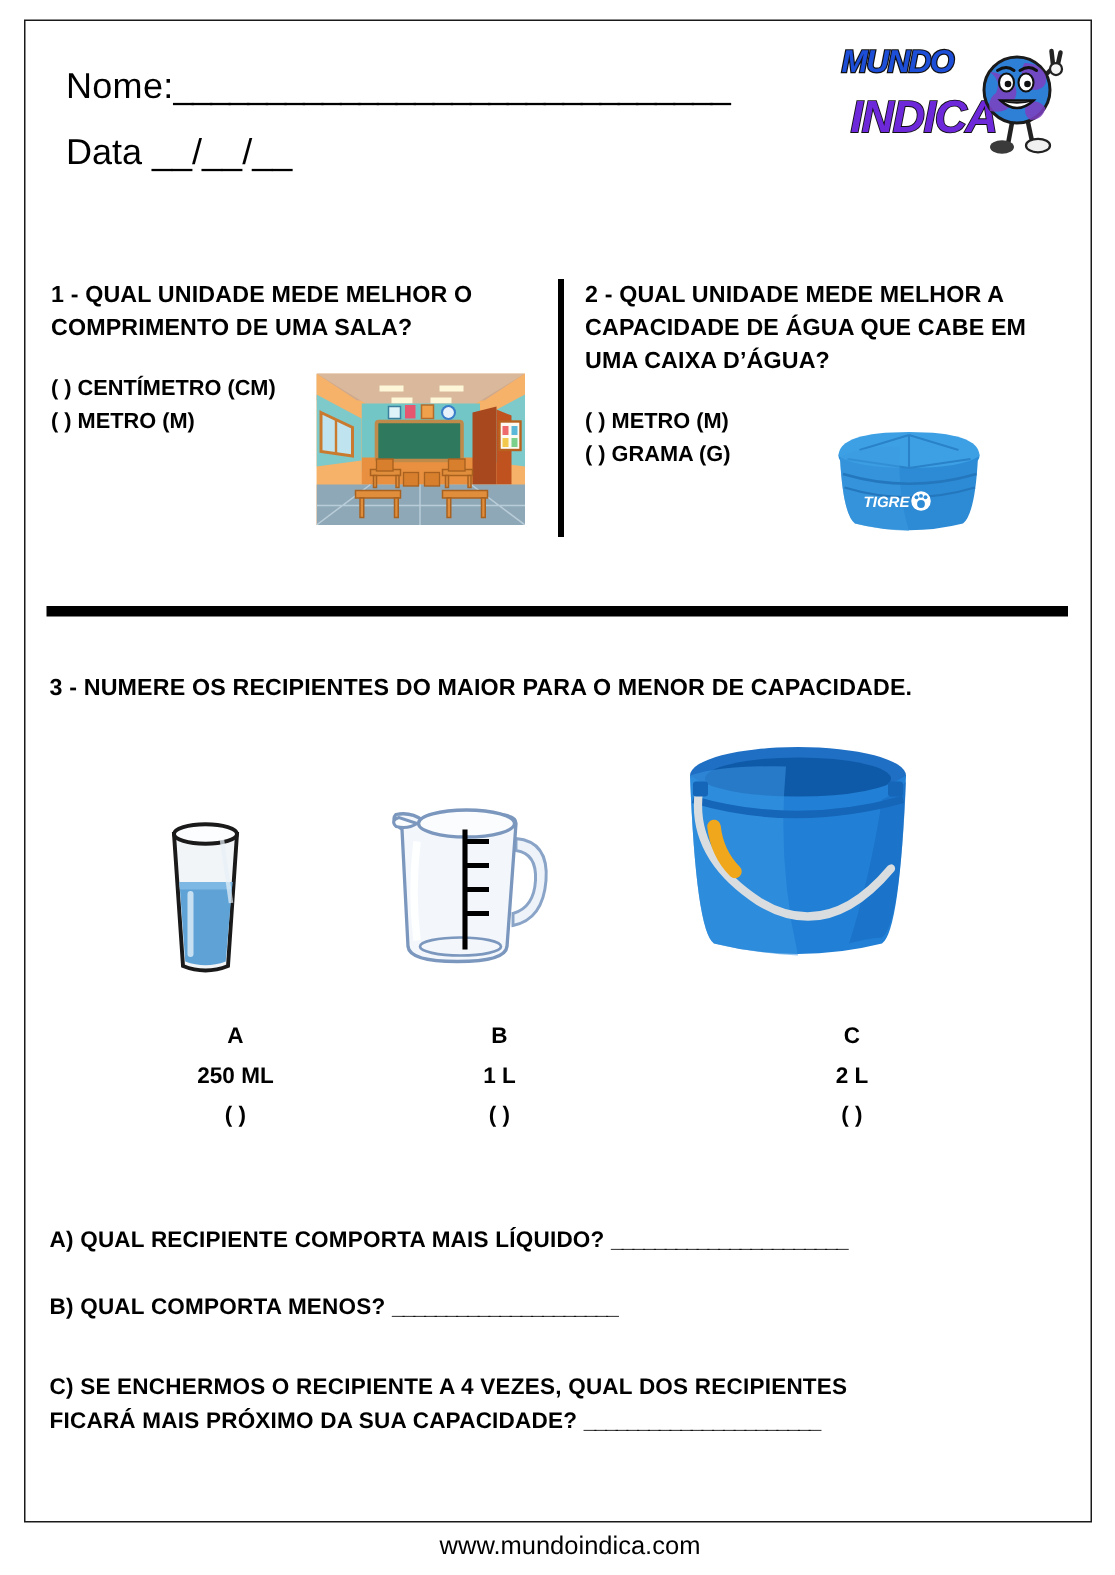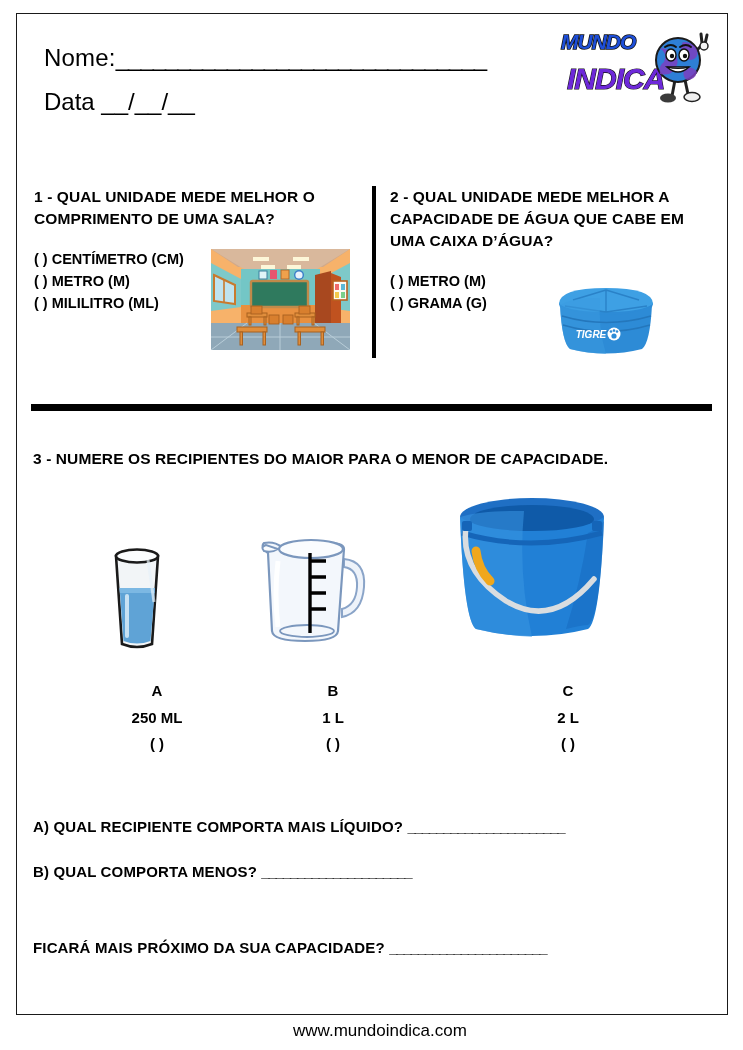--- a/index.html
+++ b/index.html
@@ -162,21 +162,20 @@
   </div>
 
 
   <div class="q-divider"></div>
 
   <div class="q1">
     <div class="q-text">1 - QUAL UNIDADE MEDE MELHOR O COMPRIMENTO DE UMA SALA?</div>
     <div class="opts">
       <div>(  ) CENTÍMETRO (CM)</div>
       <div>(  ) METRO (M)</div>
-      <div>(  ) MILILITRO (ML)</div>
     </div>
   </div>
 
   <svg class="classroom-img" viewBox="0 0 139 101">
     <rect x="0" y="0" width="139" height="101" fill="#f7b26a"></rect>
 
     <path d="M0 0 L139 0 L139 18 L0 18 Z" fill="#cfa98c"></path>
     <path d="M0 0 L36 22 L103 22 L139 0 Z" fill="#d9b89c"></path>
     <rect x="42" y="8" width="16" height="4" fill="#fdf6d8"></rect>
     <rect x="82" y="8" width="16" height="4" fill="#fdf6d8"></rect>
@@ -321,19 +320,19 @@
     <span>B) QUAL COMPORTA MENOS?</span>
     <span class="blank">_____________________</span>
   </div>
 
   <div class="subq sa">
     <span>A) QUAL RECIPIENTE COMPORTA MAIS LÍQUIDO?</span>
     <span class="blank">______________________</span>
   </div>
 
   <div class="subq sc">
-    <br>
+    <span>C) SE ENCHERMOS O RECIPIENTE A 4 VEZES, QUAL DOS RECIPIENTES</span><br>
     <span>FICARÁ MAIS PRÓXIMO DA SUA CAPACIDADE?</span>
     <span class="blank">______________________</span>
   </div>
 
   <div class="footer">www.mundoindica.com</div>
 </div>
 
 </body></html>

